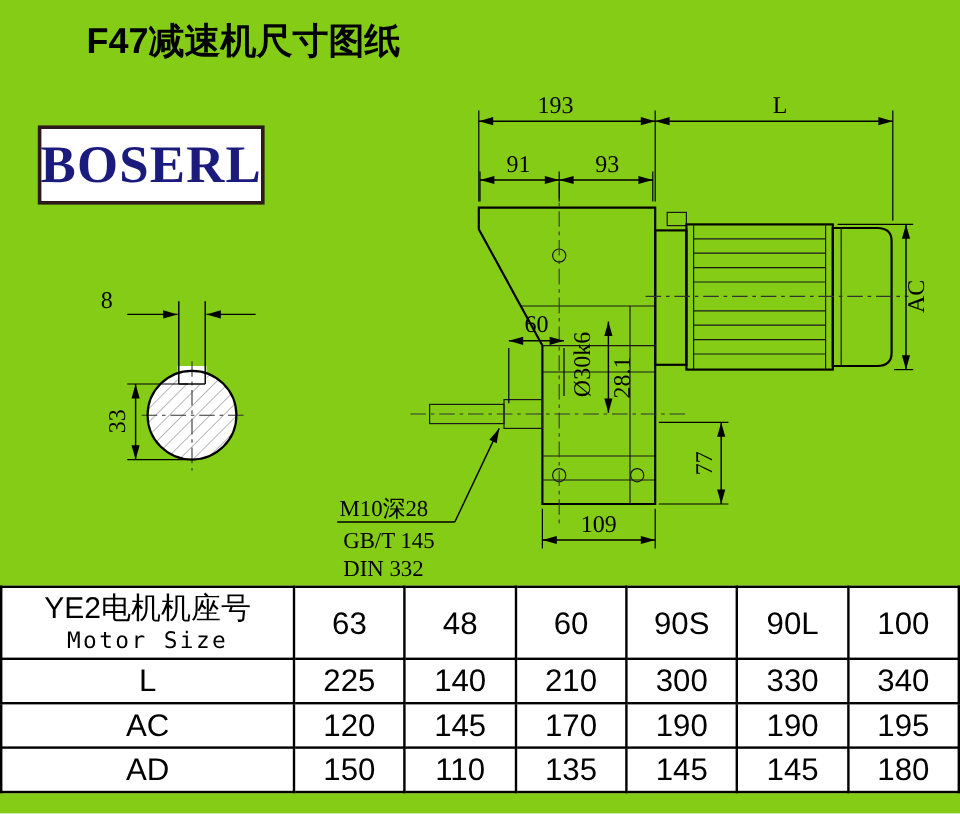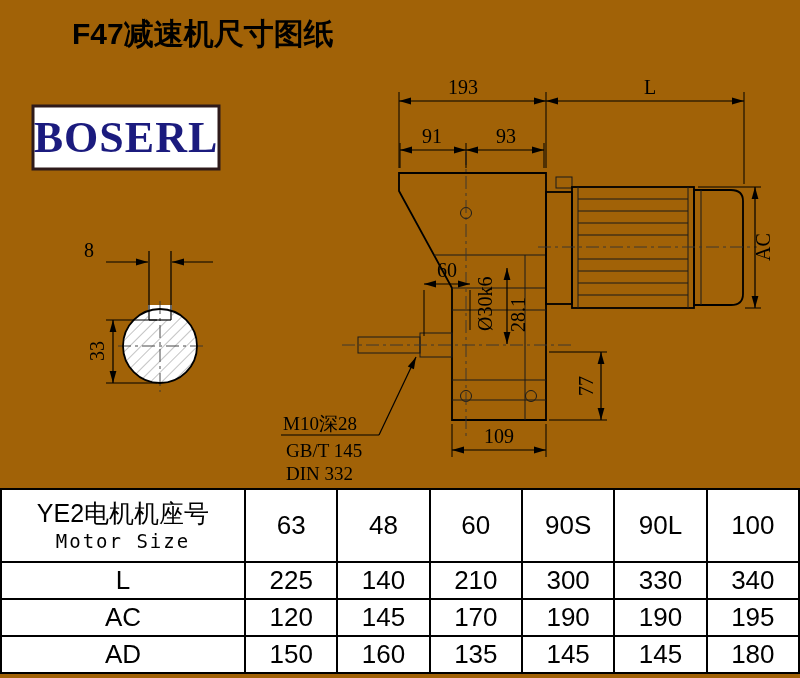--- a/index.html
+++ b/index.html
@@ -1,37 +1,37 @@
 <!DOCTYPE html>
 <html><head>
 <meta charset="utf-8">
 <style>
   * { margin:0; padding:0; box-sizing:border-box; }
   html,body { background:#fff; }
   body { width:800px; height:678px; font-family:"Liberation Sans",sans-serif; }
-  .stage { position:relative; width:800px; height:678px; background:#a16207; overflow:hidden;padding-left:20px; }
+  .stage { position:relative; width:800px; height:678px; background:#84cc16; overflow:hidden;padding-left:20px; }
   .stage > svg { position:absolute; left:0; top:0; }
 
   
   .title-t { font-family:"Liberation Sans",sans-serif; font-size:30px; font-weight:bold; fill:#000; }
   .logo-t  { font-family:"Liberation Serif",serif; font-size:44px; font-weight:bold; letter-spacing:1px; }
   .dim-t   { font-family:"Liberation Serif",serif; font-size:20px; fill:#000; }
   .note-t  { font-family:"Liberation Serif",serif; font-size:19px; fill:#000; }
 
   .ol   { stroke:#000; stroke-width:1.8; fill:none; }
   .il   { stroke:#1a1a1a; stroke-width:1; fill:none; }
   .ext  { stroke:#000; stroke-width:1; fill:none; }
   .dim  { stroke:#000; stroke-width:1.2; fill:none; }
   .cl   { stroke:#333; stroke-width:0.9; fill:none; stroke-dasharray:13 4 3 4; }
 
   
   .dims-table { position:absolute; left:0; top:488px; width:800px; border-collapse:collapse;
                 table-layout:fixed; background:#fff; }
   .dims-table td { border:2px solid #000; text-align:center; vertical-align:middle; padding:0; color:#000; }
-  .dims-table tr.head td { height:73px; }
+  .dims-table tr.head td { height:60px; }
   .dims-table tr.vals td { height:37px; font-size:26px; }
   .cell-cn { font-size:25px; line-height:1.25; }
   .cell-en { font-size:19px; font-family:"DejaVu Sans Mono",monospace; letter-spacing:2px; line-height:1.2; }
   .size-t  { font-size:26px; }
   .rowlab  { font-size:25px; }
 </style>
 </head>
 <body>
 
 <div class="stage">
@@ -217,21 +217,21 @@
         <td>120</td>
         <td>145</td>
         <td>170</td>
         <td>190</td>
         <td>190</td>
         <td>195</td>
       </tr>
       <tr class="vals">
         <td class="rowlab">AD</td>
         <td>150</td>
-        <td>160</td>
+        <td>110</td>
         <td>135</td>
         <td>145</td>
         <td>145</td>
         <td>180</td>
       </tr>
     </tbody>
   </table>
 </div>
 
 </body></html>

